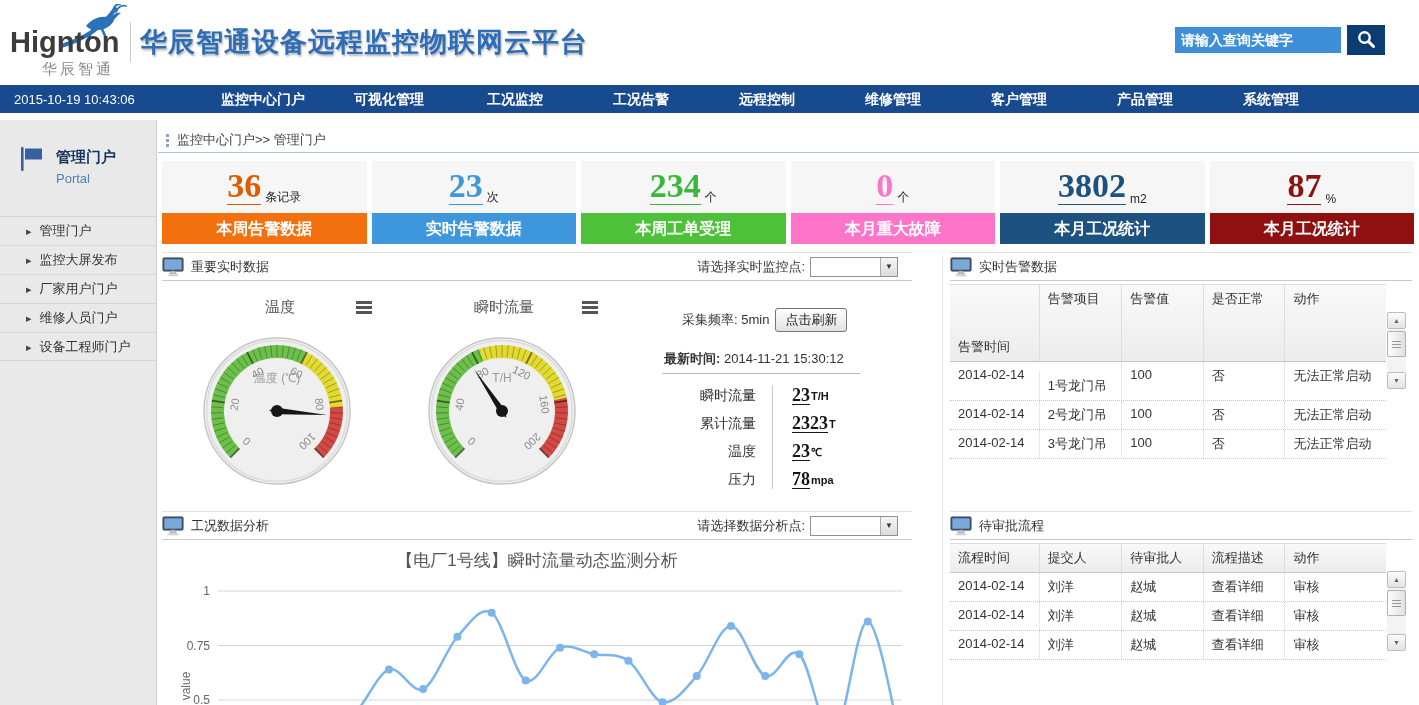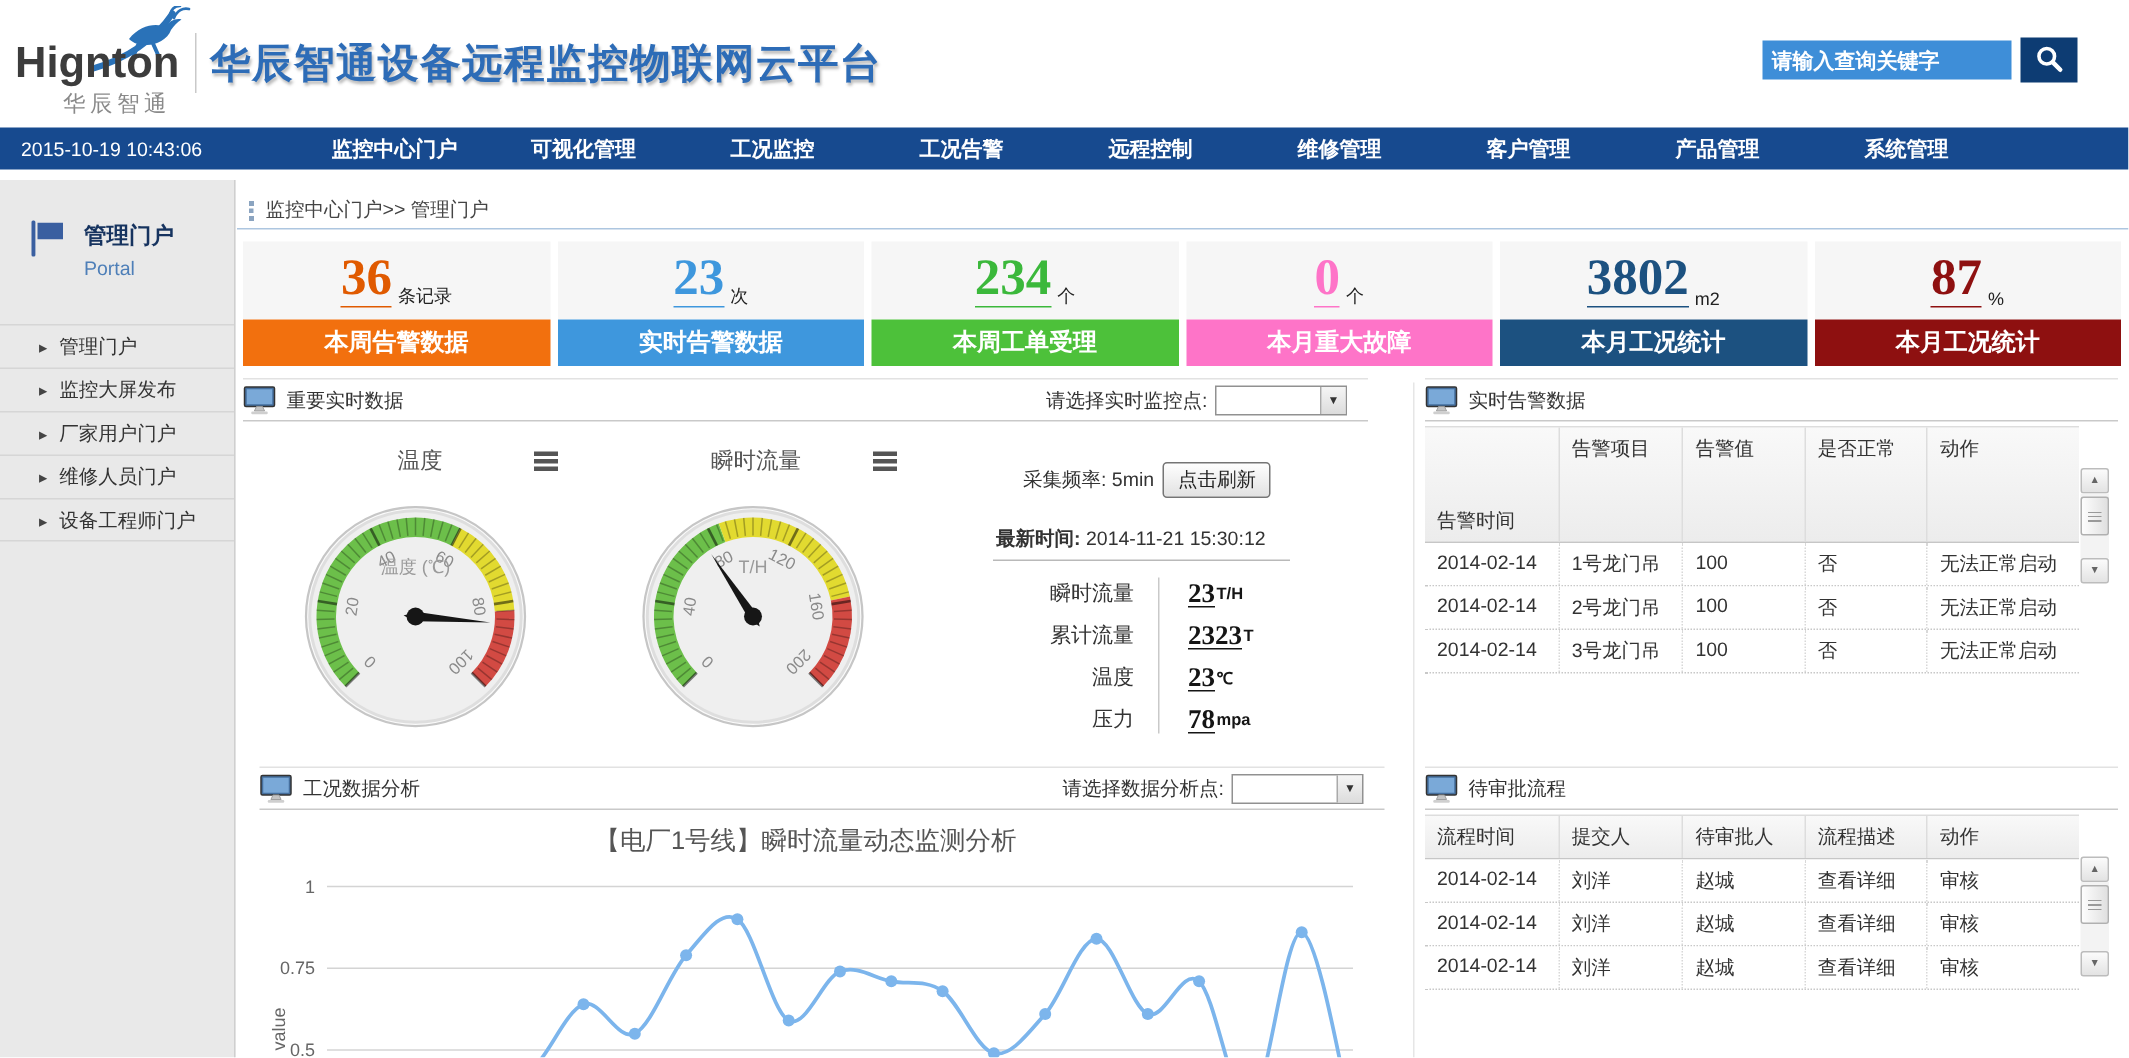--- a/index.html
+++ b/index.html
@@ -424,21 +424,21 @@
   <div class="tbl" id="alarmTable" style="left:950px; top:284px;">
       <div class="t-head">
         <div class="t-cell" style="width: 96px; margin-top: 48px;">告警时间</div>
         <div class="t-cell" style="width: 89px;">告警项目</div>
         <div class="t-cell" style="width: 88px;">告警值</div>
         <div class="t-cell" style="width: 88px;">是否正常</div>
         <div class="t-cell" style="width: 110px;">动作</div>
       </div>
       <div class="t-row">
         <div class="t-cell" style="width: 96px;">2014-02-14</div>
-        <div class="t-cell" style="width: 89px;">1号龙门吊</div>
+        <div class="t-cell" style="width: 89px; margin-top: 10px;">1号龙门吊</div>
         <div class="t-cell" style="width: 88px;">100</div>
         <div class="t-cell" style="width: 88px;">否</div>
         <div class="t-cell" style="width: 110px;">无法正常启动</div>
       </div>
       <div class="t-row">
         <div class="t-cell" style="width: 96px;">2014-02-14</div>
         <div class="t-cell" style="width: 89px;">2号龙门吊</div>
         <div class="t-cell" style="width: 88px;">100</div>
         <div class="t-cell" style="width: 88px;">否</div>
         <div class="t-cell" style="width: 110px;">无法正常启动</div>
@@ -454,21 +454,21 @@
   <div class="vscroll" id="alarmScroll" style="left:1387px; top:312px; height:77px;">
       <div class="sb-btn">▲</div>
       <div class="sb-track">
         <div class="sb-thumb">
           <span class="sb-grip"></span>
         </div>
       </div>
       <div class="sb-btn">▼</div>
     </div>
 
-  <div class="sec-head" style="left:173px; top:511px; width:750px;">
+  <div class="sec-head" style="left:162px; top:511px; width:750px;">
     <svg width="22" height="20" viewBox="0 0 22 20">
       <rect x="1" y="1" width="20" height="13" rx="1" fill="#456f9e" stroke="#333" stroke-width="1"></rect>
       <rect x="2.5" y="2.5" width="17" height="10" fill="#7aa9d8"></rect>
       <path d="M9 14 h4 l1.4 3 h-6.8 Z" fill="#c4c4c4" stroke="#999" stroke-width=".6"></path>
       <rect x="5.5" y="17.4" width="11" height="1.8" rx=".8" fill="#cfcfcf"></rect>
     </svg>
     <span class="sec-title">工况数据分析</span>
     <span class="sec-right">
       <span class="sec-label">请选择数据分析点:</span>
       <span class="sel" style="margin-right:14px;">

